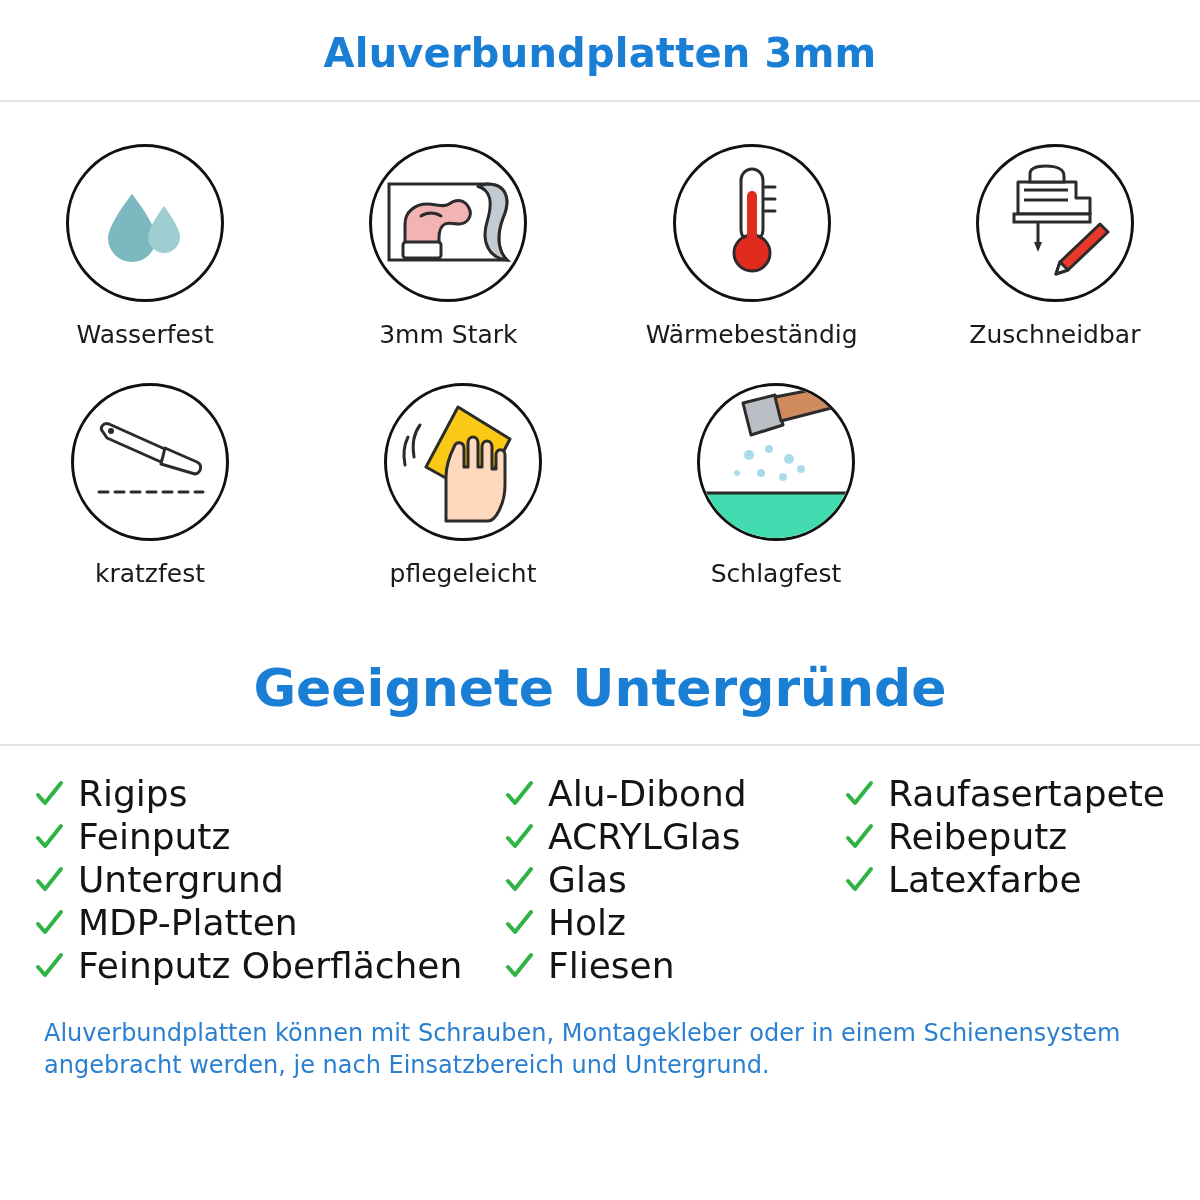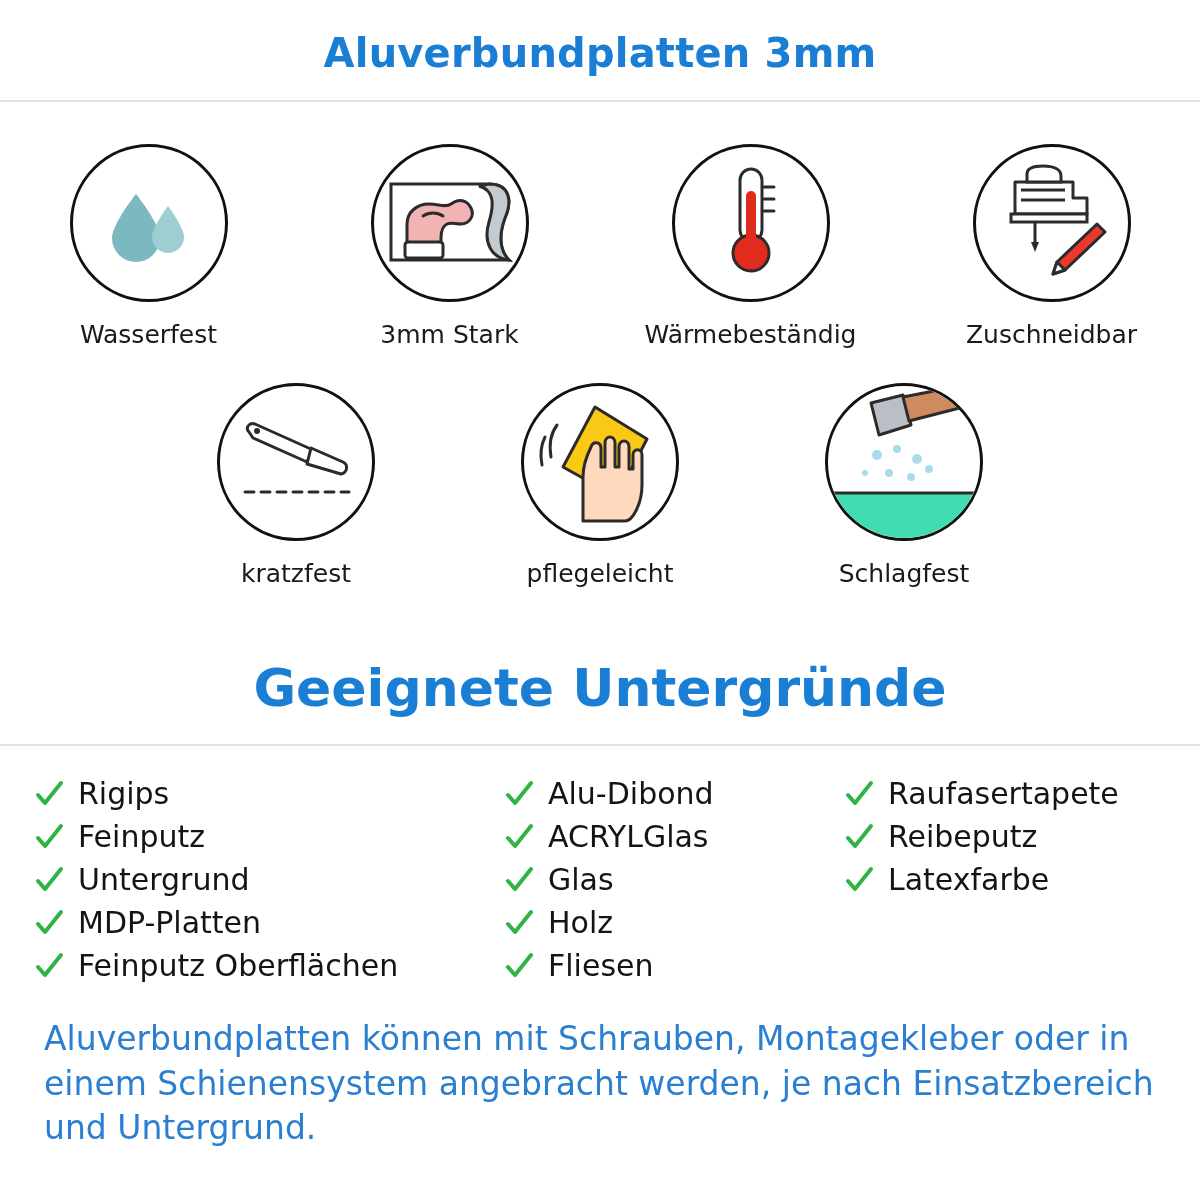--- a/index.html
+++ b/index.html
@@ -29,22 +29,21 @@
     background: #e2e2e2;
     margin: 24px 0 0 0;
   }
 
   
   .features {
     padding-top: 42px;
   }
   .feature-row {
     display: flex;
-    justify-content: center;
-    gap: 4px;
+    gap: 13px;
   }
   .feature-row.row1 .feature { width: 300px; }
   .feature-row.row2 { padding-top: 34px; }
   .feature-row.row2 .feature { width: 300px; }
   .feature {
     display: flex;
     flex-direction: column;
     align-items: center;
   }
   .circle {
@@ -93,28 +92,28 @@
     gap: 14px;
     height: 43px;
   }
   .check {
     width: 30px; height: 30px;
     flex: 0 0 30px;
     position: relative;
   }
   .check svg { display: block; }
   .item-label {
-    font-size: 30px;
+    font-size: 36px;
     color: #141414;
     white-space: nowrap;
   }
 
   .footnote {
     color: #2b7fd0;
-    font-size: 33px;
+    font-size: 24px;
     line-height: 1.35;
     padding: 30px 40px 0 44px;
     text-align: left;
   }
 </style>
 </head>
 <body>
 
 <div class="page">
 

